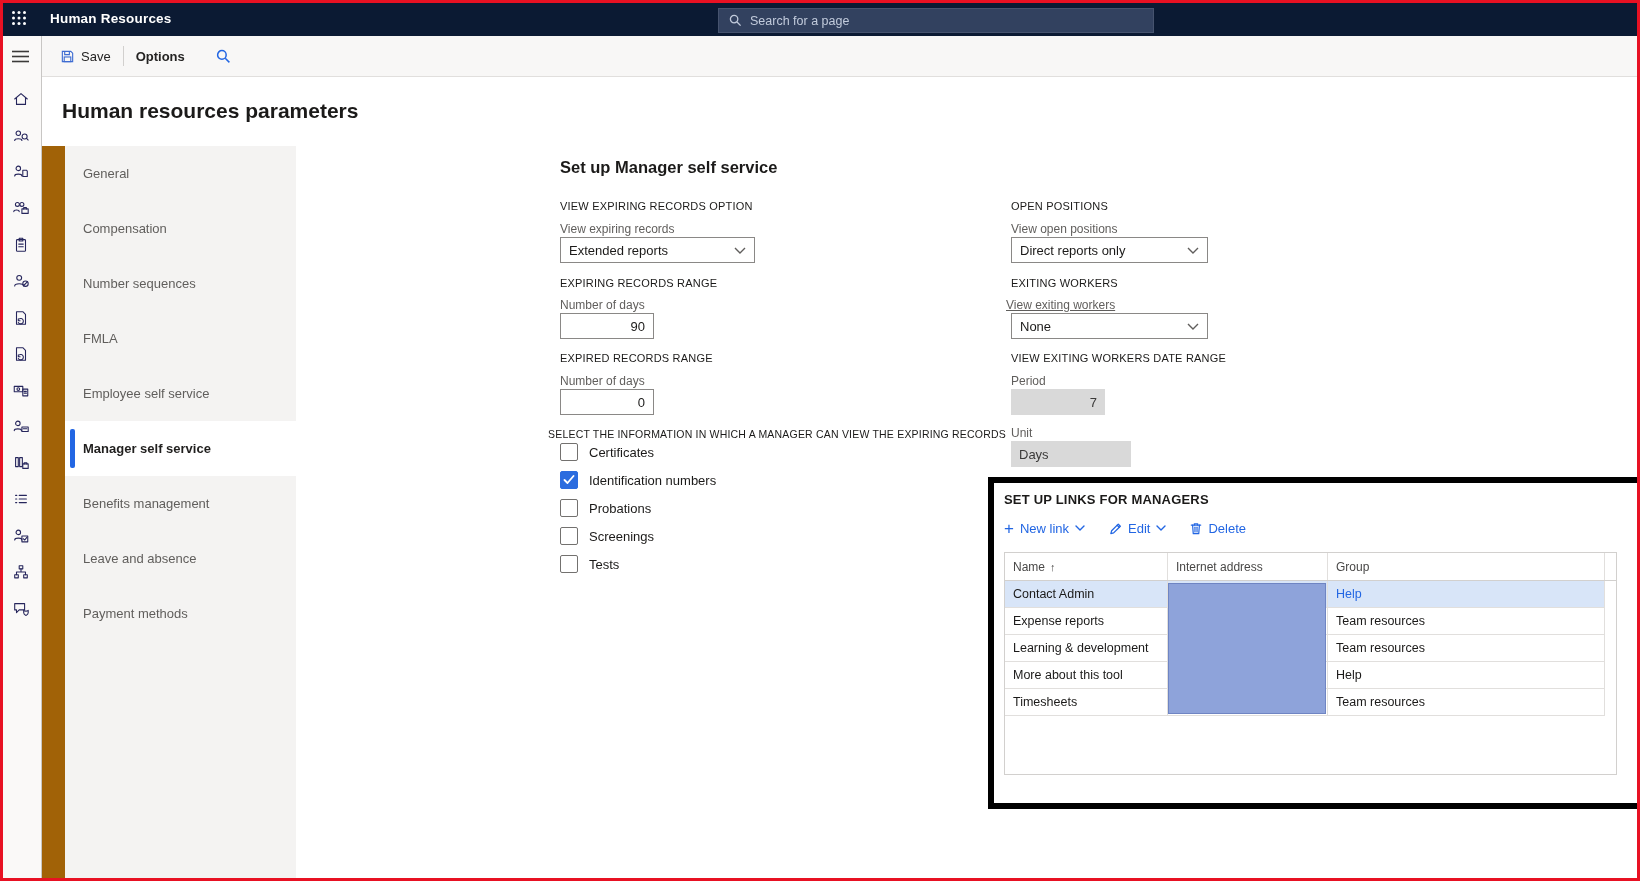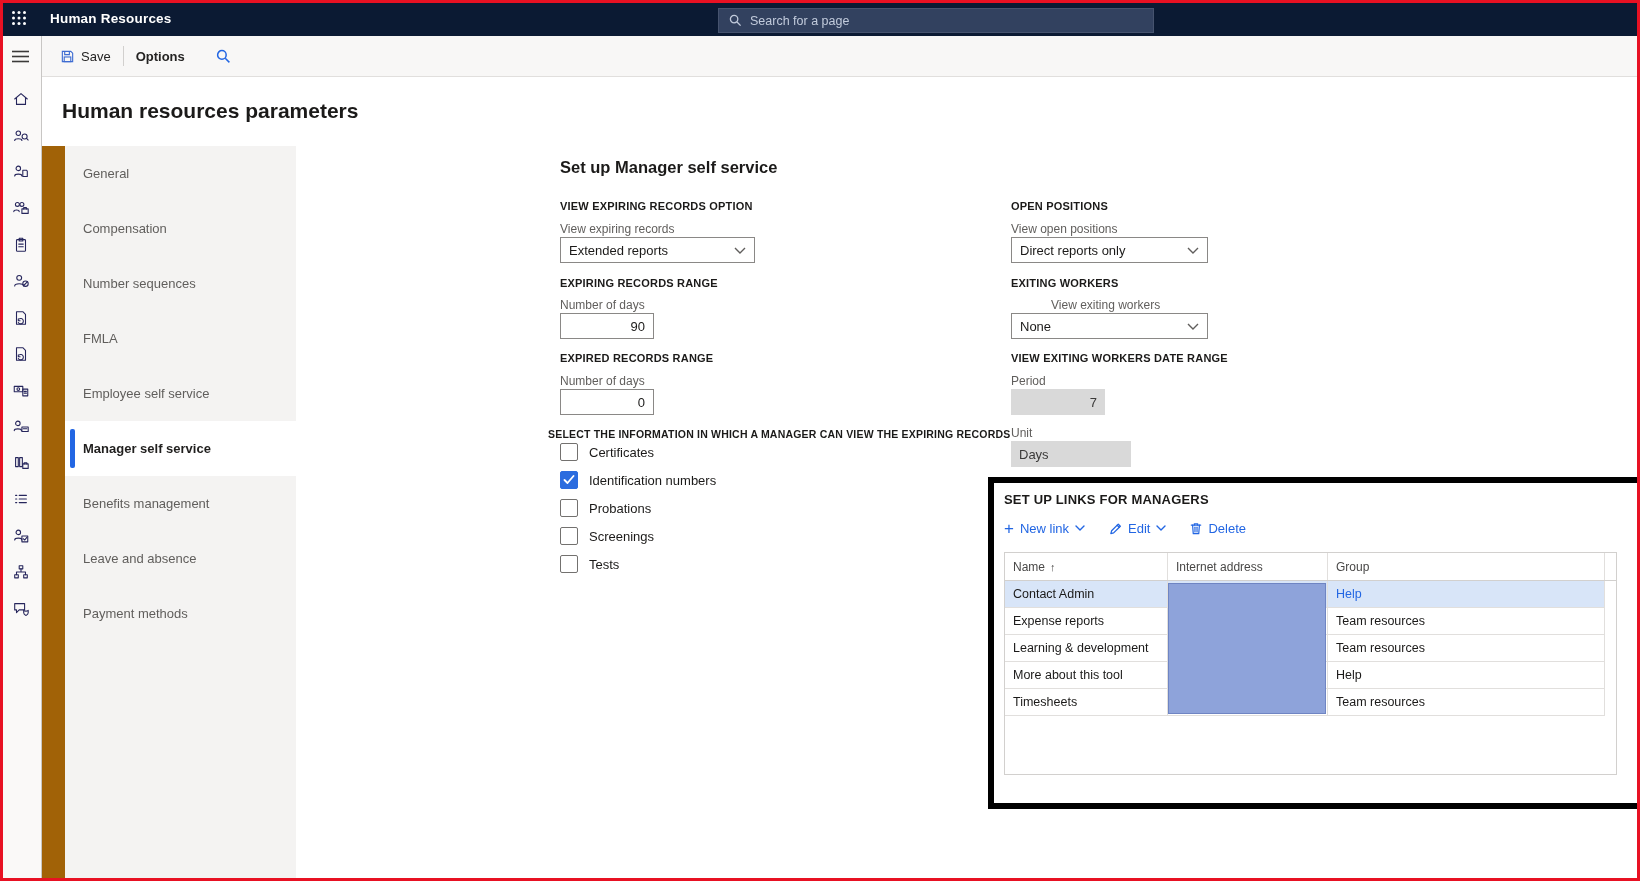--- a/index.html
+++ b/index.html
@@ -41,21 +41,21 @@
   
   .tab-rail { position:absolute; left:23px; top:0; bottom:0; width:231px; background:#F4F3F2; }
   .tab-rail ul { list-style:none; }
   .tab-item { position:relative; height:55px; line-height:55px; padding-left:18px; font-size:13px; color:#605E5C; cursor:pointer; white-space:nowrap; }
   .tab-item.selected { background:#fff; color:#201F1E; font-weight:600; }
   .tab-item.selected::before { content:""; position:absolute; left:5px; top:8px; bottom:8px; width:5px; background:#2266E3; border-radius:2px; }
 
   
   .content { position:absolute; left:254px; top:0; right:0; bottom:0; background:#fff; }
   .form-heading { position:absolute; left:264px; top:12px; font-size:16.5px; font-weight:600; color:#1B1A19; }
-  .sec-h { position:absolute; font-size:11px; font-weight:700; color:#1B1A19; letter-spacing:.2px; white-space:nowrap; }
+  .sec-h { position:absolute; font-size:11px; font-weight:400; color:#1B1A19; letter-spacing:.2px; white-space:nowrap; }
   .fld-lbl { position:absolute; font-size:12px; color:#605E5C; white-space:nowrap; }
   .select { position:absolute; height:26px; border:1px solid #8A8886; background:#fff; display:flex; align-items:center; padding:0 8px; font-size:13px; color:#1B1A19; cursor:pointer; }
   .select .val { flex:1; white-space:nowrap; overflow:hidden; }
   .select svg { flex:0 0 auto; stroke:#605E5C; fill:none; stroke-width:1.4; }
   .num-input { position:absolute; height:26px; width:94px; border:1px solid #8A8886; background:#fff; font-size:13px; color:#1B1A19; text-align:right; padding:0 8px; font-family:inherit; outline:none; }
   .dis-fld { position:absolute; height:26px; background:#D9D9D9; font-size:13px; color:#3B3A39; display:flex; align-items:center; padding:0 8px; }
   .dis-fld.right { justify-content:flex-end; }
 
   .chk-row { position:absolute; display:flex; align-items:center; gap:11px; cursor:pointer; }
   .chk-box { width:18px; height:18px; border:1px solid #73716F; border-radius:2px; background:#fff; display:flex; align-items:center; justify-content:center; }
@@ -340,21 +340,21 @@
       <div class="sec-h" style="left:715px; top:54px;">OPEN POSITIONS</div>
       <div class="fld-lbl" style="left:715px; top:76px;">View open positions</div>
       <div class="select" style="left:715px; top:91px; width:197px;">
         <span class="val">Direct reports only</span>
         <svg width="12" height="7" viewBox="0 0 12 7">
             <path d="M1 1l5 5 5-5"></path>
           </svg>
       </div>
 
       <div class="sec-h" style="left:715px; top:131px;">EXITING WORKERS</div>
-      <div class="fld-lbl" style="left:755px; top:152px;">View exiting workers</div>
+      <div class="fld-lbl" style="left:710px; top:152px;text-decoration:underline;">View exiting workers</div>
       <div class="select" style="left:715px; top:167px; width:197px;">
         <span class="val">None</span>
         <svg width="12" height="7" viewBox="0 0 12 7">
             <path d="M1 1l5 5 5-5"></path>
           </svg>
       </div>
 
       <div class="sec-h" style="left:715px; top:206px;">VIEW EXITING WORKERS DATE RANGE</div>
       <div class="fld-lbl" style="left:715px; top:228px;">Period</div>
       <div class="dis-fld right" style="left:715px; top:243px; width:94px;">7</div>

